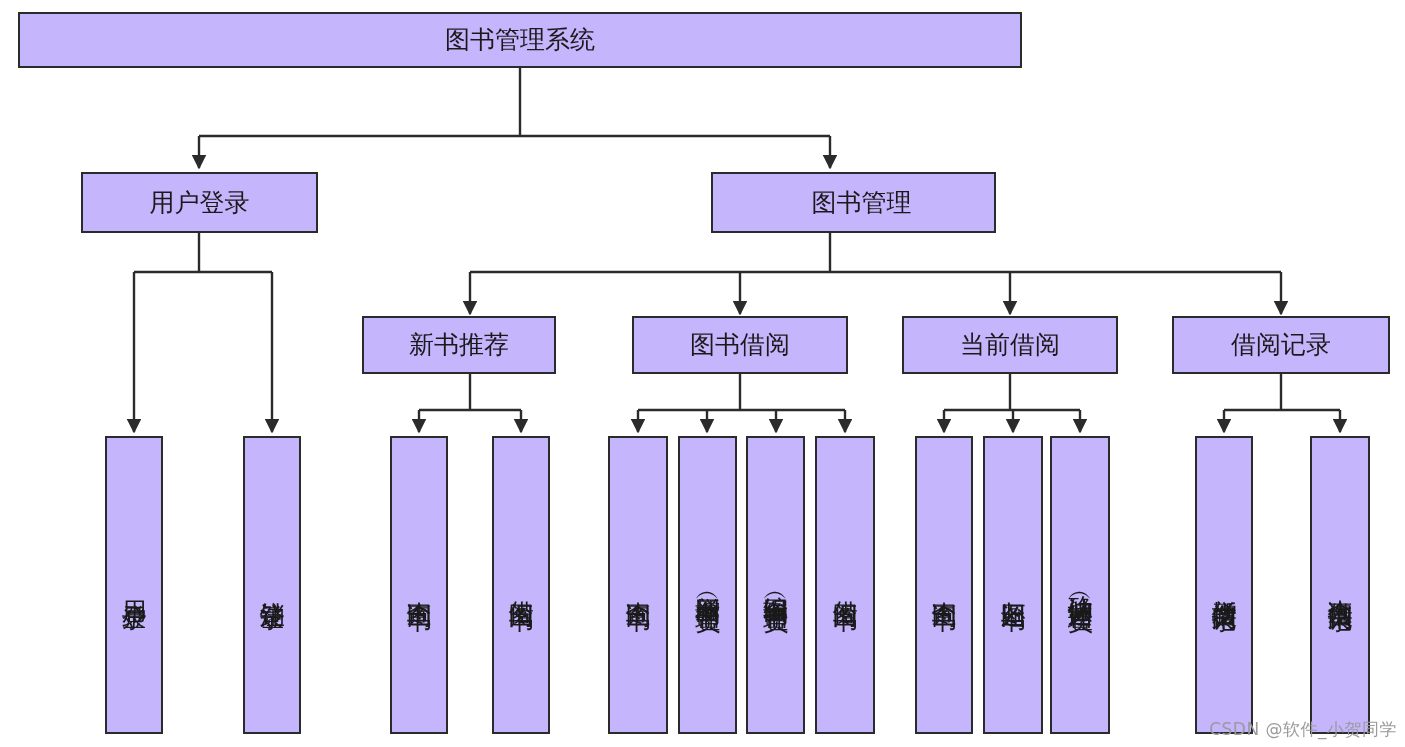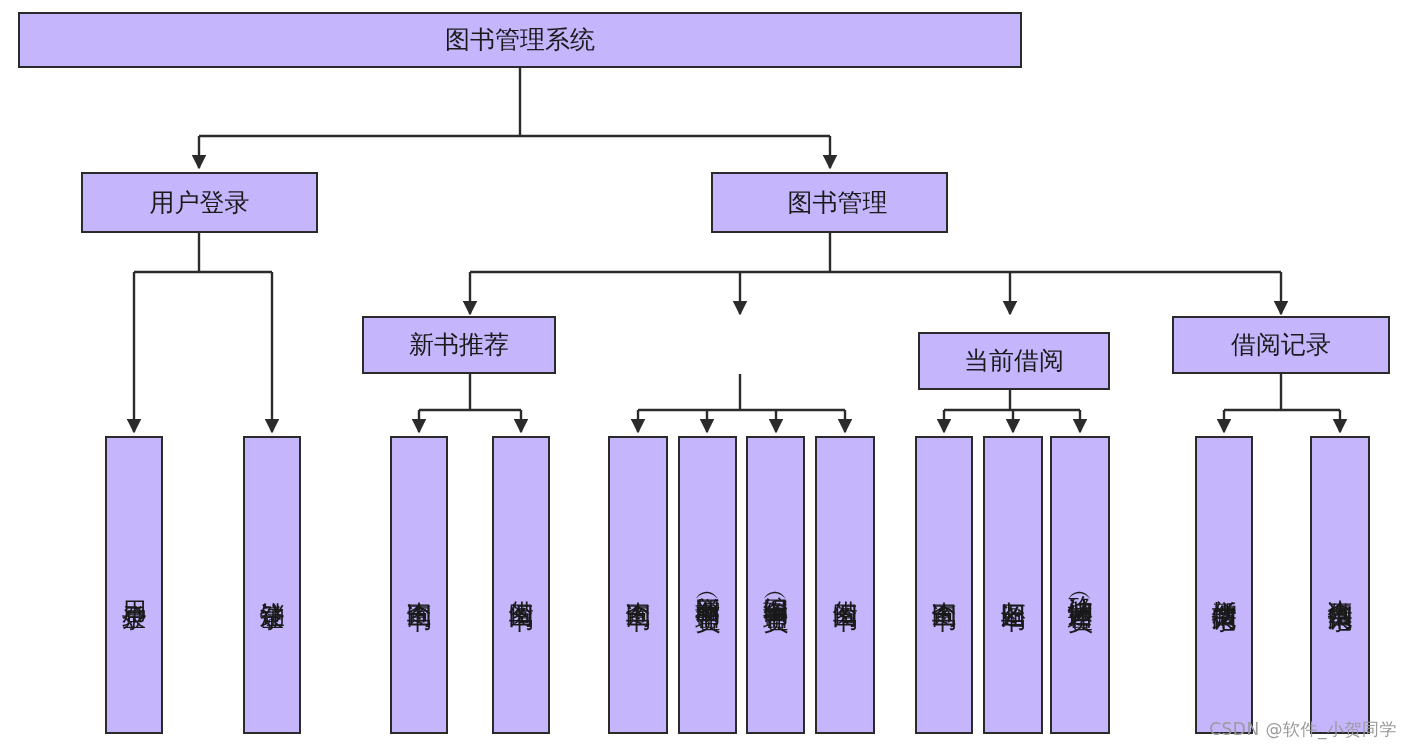--- a/index.html
+++ b/index.html
@@ -128,28 +128,31 @@
     </g>
   </svg>
 
   <div class="node root" style="left:18px; top:12px; width:1004px; height:56px;">
     <span class="node-label">图书管理系统</span>
   </div>
 
   <div class="node level2" style="left:81px; top:172px; width:237px; height:61px;">
     <span class="node-label">用户登录</span>
   </div>
-  <div class="node level2" style="left:711px; top:172px; width:237px; height:61px;padding-left:16px;">
+  <div class="node level2" style="left:711px; top:172px; width:285px; height:61px;padding-left:16px;">
     <span class="node-label">图书管理</span>
   </div>
 
   <div class="node level3" style="left:362px; top:316px; width:194px; height:58px;">
     <span class="node-label">新书推荐</span>
   </div>
-  <div class="node level3" style="left:902px; top:332px; width:192px; height:58px;margin-left:16px;">
+  <div class="node level3" style="left:632px; top:316px; width:216px; height:58px;">
+    <span class="node-label">图书借阅</span>
+  </div>
+  <div class="node level3" style="left:902px; top:316px; width:216px; height:58px;">
     <span class="node-label">当前借阅</span>
   </div>
   <div class="node level3" style="left:1172px; top:316px; width:218px; height:58px;">
     <span class="node-label">借阅记录</span>
   </div>
 
   <div class="node leaf" style="left:105px; top:436px; width:58px; height:298px;">
     <span class="node-label">用户登录</span>
   </div>
   <div class="node leaf" style="left:243px; top:436px; width:58px; height:298px;">

